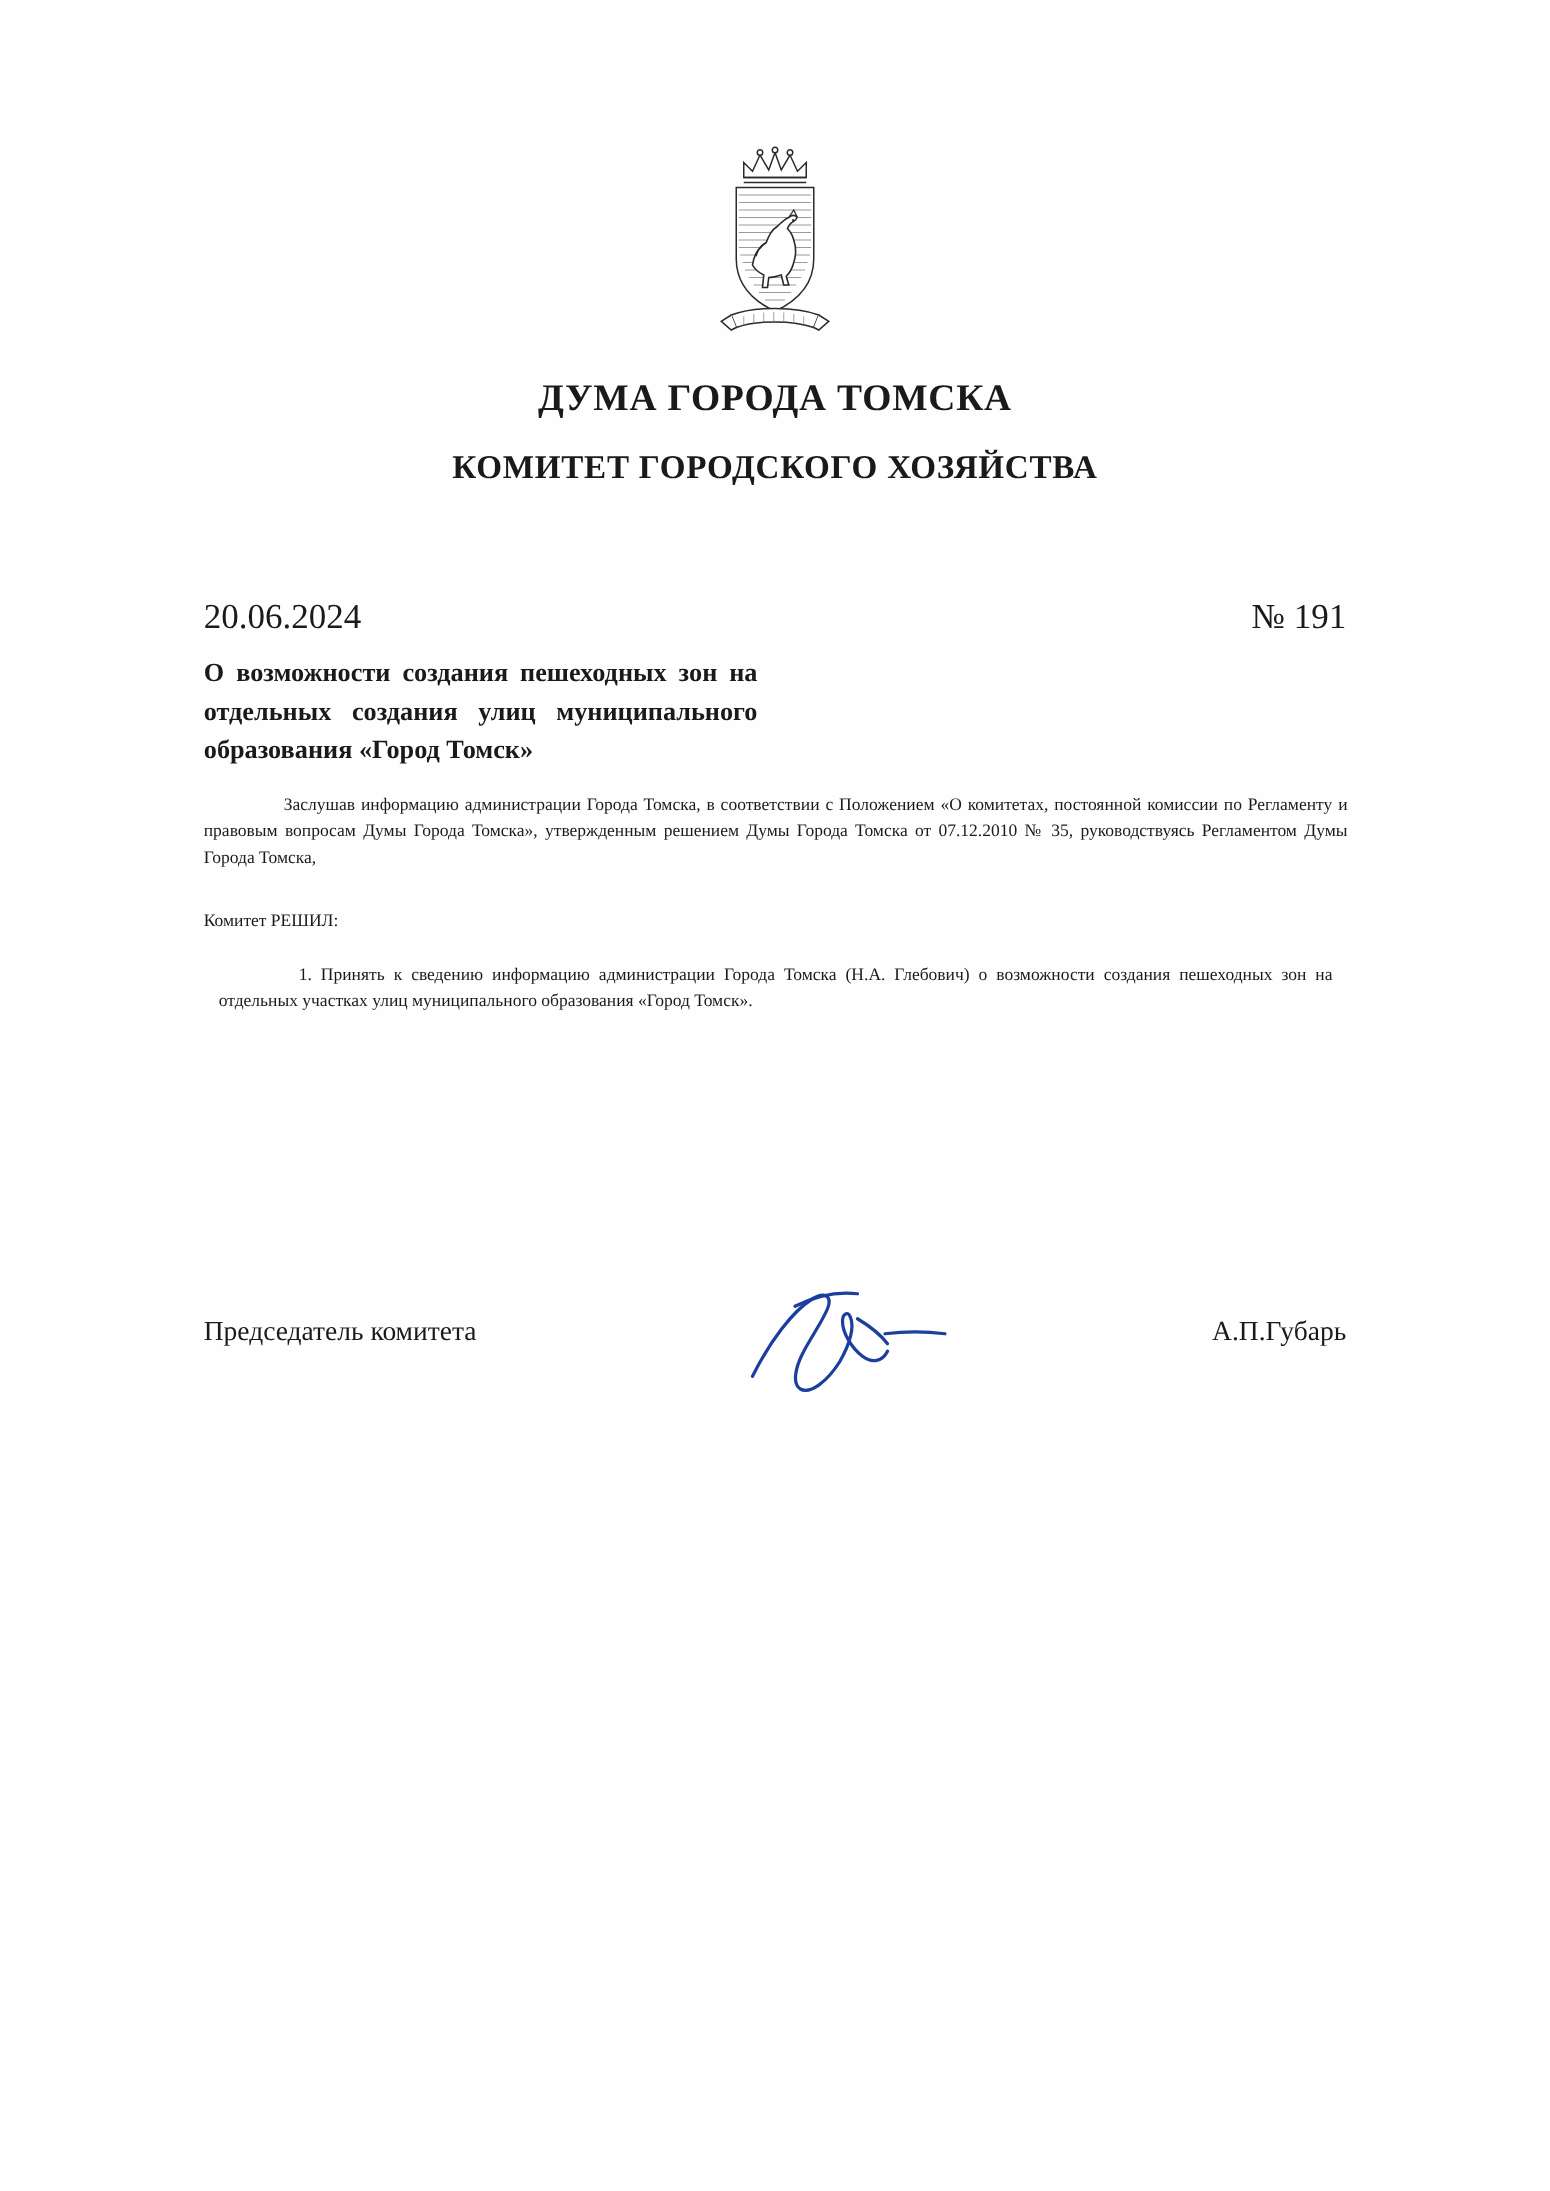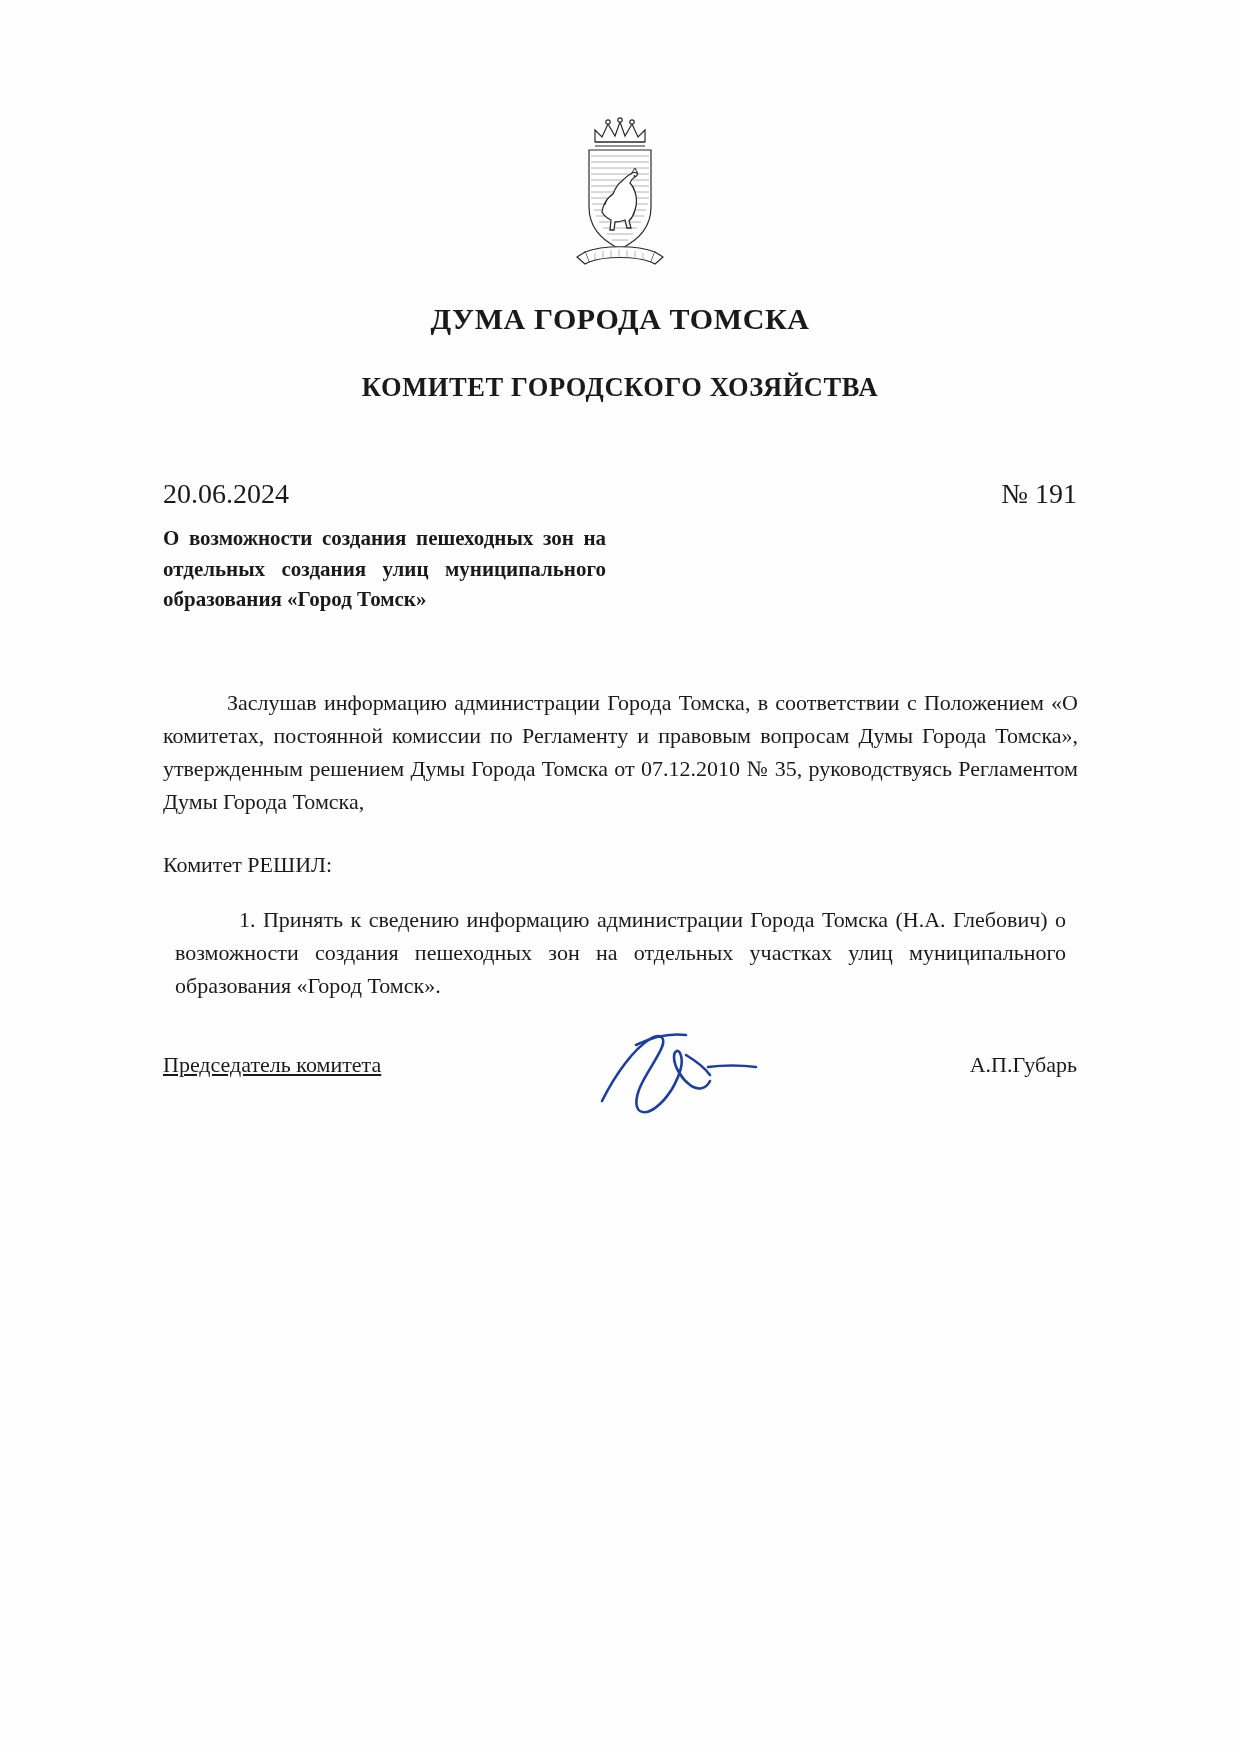--- a/index.html
+++ b/index.html
@@ -48,21 +48,21 @@
     font-size: 30px;
     font-weight: bold;
     letter-spacing: 0.6px;
     line-height: 1.25;
   }
   .org-line2 {
     font-size: 26.5px;
     font-weight: bold;
     letter-spacing: 0.6px;
     line-height: 1.25;
-    margin-top: 33px;
+    margin-top: 19px;
   }
   .doc-kind {
     font-size: 25px;
     font-weight: bold;
     letter-spacing: 1.4px;
     margin-top: 26px;
   }
 
   
   .meta-row {
@@ -84,24 +84,24 @@
     font-size: 21px;
     font-weight: bold;
     line-height: 1.46;
     text-align: justify;
     text-align-last: left;
   }
 
   
   .body-block {
     position: absolute;
-    top: 686px;
+    top: 634px;
     left: 163px;
     width: 915px;
-    font-size: 22px;
+    font-size: 14px;
     line-height: 1.50;
   }
   .para {
     text-align: justify;
     text-indent: 64px;
     margin: 0;
   }
   .para.last-left {
     text-align-last: left;
   }
@@ -119,21 +119,21 @@
   .sign-row {
     position: absolute;
     top: 1052px;
     left: 163px;
     right: 163px;
     display: flex;
     justify-content: space-between;
     align-items: flex-start;
     font-size: 22px;
   }
-  .sign-left { white-space: nowrap; text-decoration: underline; }
+  .sign-left { white-space: nowrap; }
   .sign-right { white-space: nowrap; }
 
   .signature {
     position: absolute;
     top: 1015px;
     left: 590px;
     width: 260px;
     height: 110px;
     pointer-events: none;
   }

